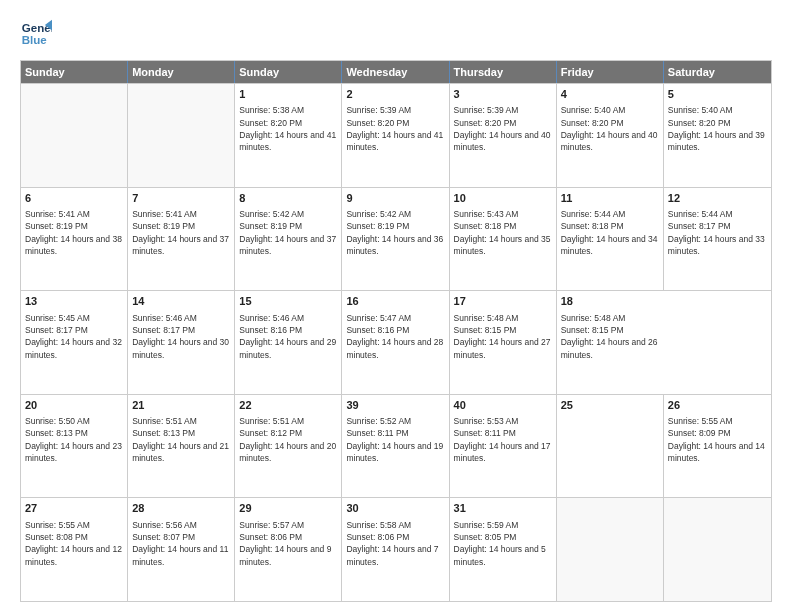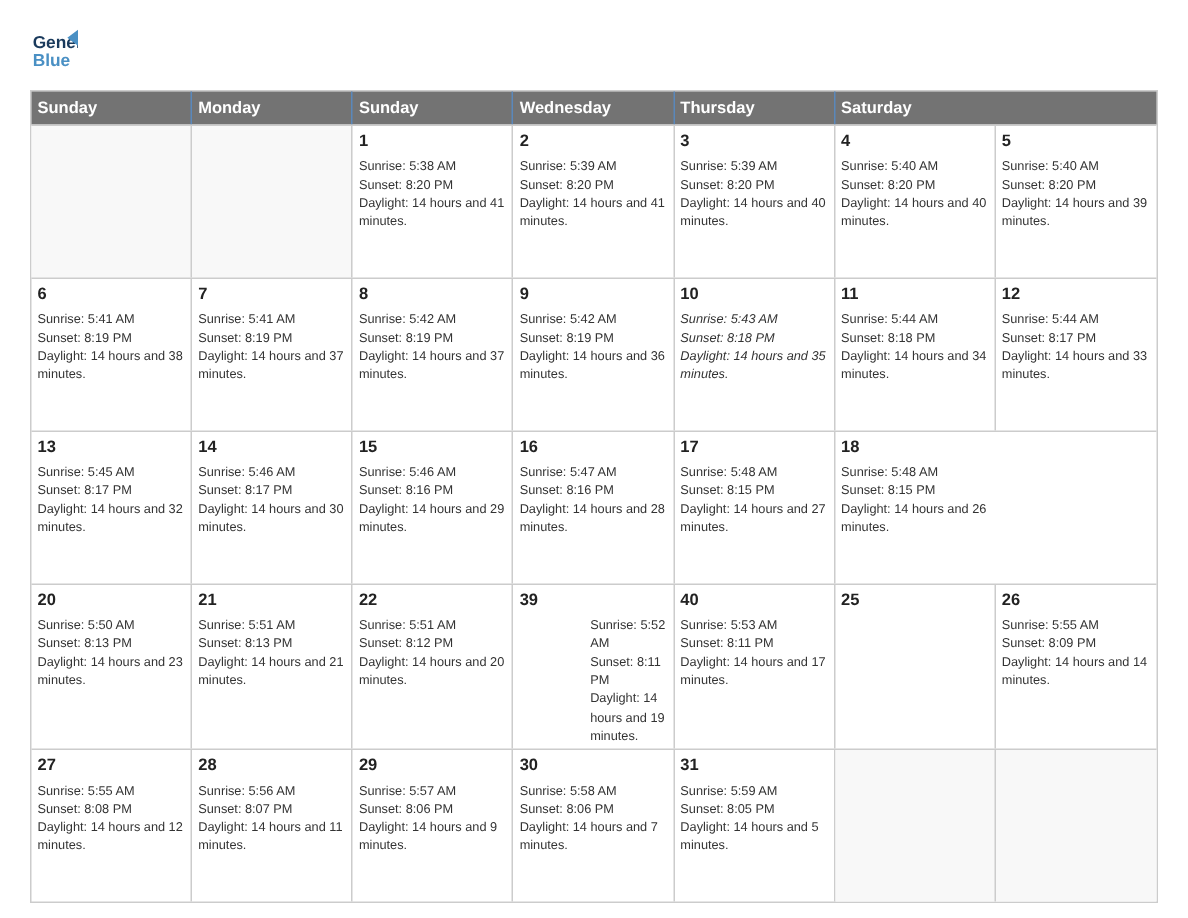--- a/index.html
+++ b/index.html
@@ -118,20 +118,21 @@
     </div>
   </div>
 
   <div class="calendar">
     <div class="cal-header">
     <div class="cal-header-cell">Sunday</div>
         <div class="cal-header-cell">Monday</div>
         <div class="cal-header-cell">Sunday</div>
         <div class="cal-header-cell">Wednesday</div>
         <div class="cal-header-cell">Thursday</div>
+        <div class="cal-header-cell">Friday</div>
         <div class="cal-header-cell">Saturday</div>
       </div>
     <div class="cal-body">
     <div class="cal-row">
           <div class="cal-cell empty"></div>
           <div class="cal-cell empty"></div>
           <div class="cal-cell">
             <div class="day-num">1</div>
             <div class="cell-text" style="white-space: pre-line;">Sunrise: 5:38 AM
 Sunset: 8:20 PM
@@ -182,21 +183,21 @@
 Daylight: 14 hours and 37 minutes.</div>
           </div>
           <div class="cal-cell">
             <div class="day-num">9</div>
             <div class="cell-text" style="white-space: pre-line;">Sunrise: 5:42 AM
 Sunset: 8:19 PM
 Daylight: 14 hours and 36 minutes.</div>
           </div>
           <div class="cal-cell">
             <div class="day-num">10</div>
-            <div class="cell-text" style="white-space: pre-line; font-style: italic;">Sunrise: 5:43 AM
+            <div class="cell-text" style="white-space: pre-line;">Sunrise: 5:43 AM
 Sunset: 8:18 PM
 Daylight: 14 hours and 35 minutes.</div>
           </div>
           <div class="cal-cell">
             <div class="day-num">11</div>
             <div class="cell-text" style="white-space: pre-line;">Sunrise: 5:44 AM
 Sunset: 8:18 PM
 Daylight: 14 hours and 34 minutes.</div>
           </div>
           <div class="cal-cell">
@@ -258,21 +259,21 @@
 Daylight: 14 hours and 21 minutes.</div>
           </div>
           <div class="cal-cell">
             <div class="day-num">22</div>
             <div class="cell-text" style="white-space: pre-line;">Sunrise: 5:51 AM
 Sunset: 8:12 PM
 Daylight: 14 hours and 20 minutes.</div>
           </div>
           <div class="cal-cell">
             <div class="day-num">39</div>
-            <div class="cell-text" style="white-space: pre-line; margin-left: 47px;">Sunrise: 5:52 AM
+            <div class="cell-text" style="white-space: pre-line;">Sunrise: 5:52 AM
 Sunset: 8:11 PM
 Daylight: 14 hours and 19 minutes.</div>
           </div>
           <div class="cal-cell">
             <div class="day-num">40</div>
             <div class="cell-text" style="white-space: pre-line;">Sunrise: 5:53 AM
 Sunset: 8:11 PM
 Daylight: 14 hours and 17 minutes.</div>
           </div>
           <div class="cal-cell">

